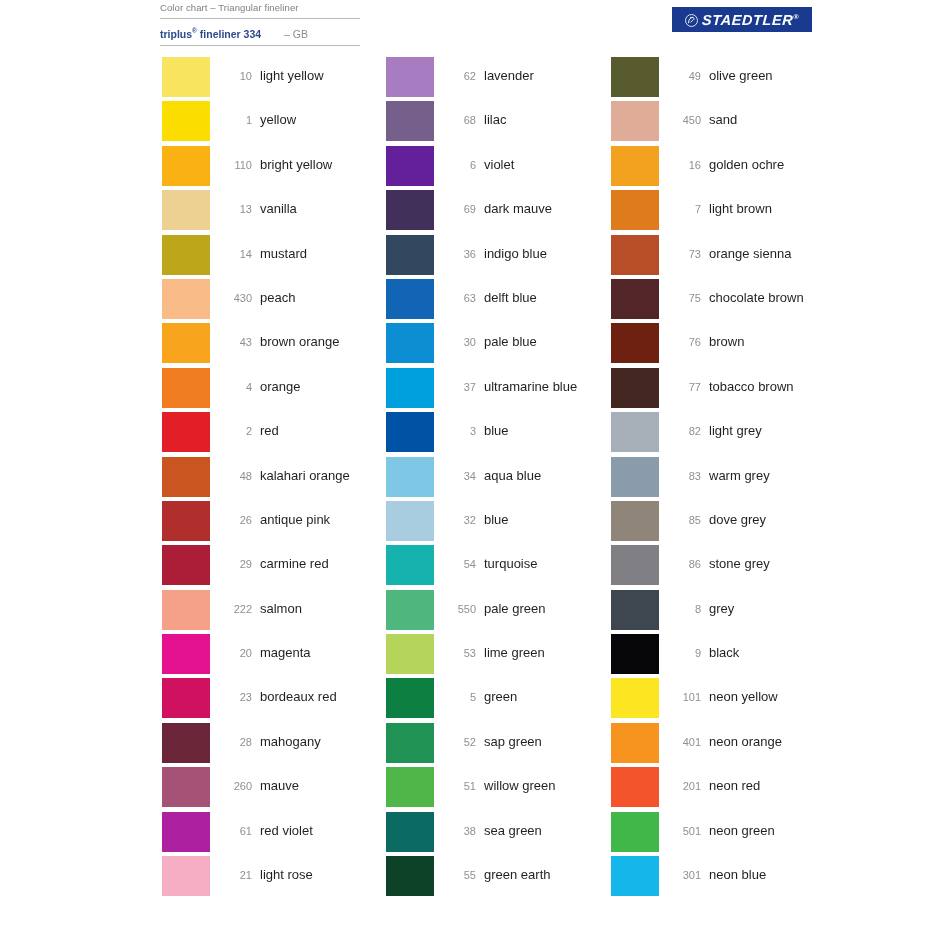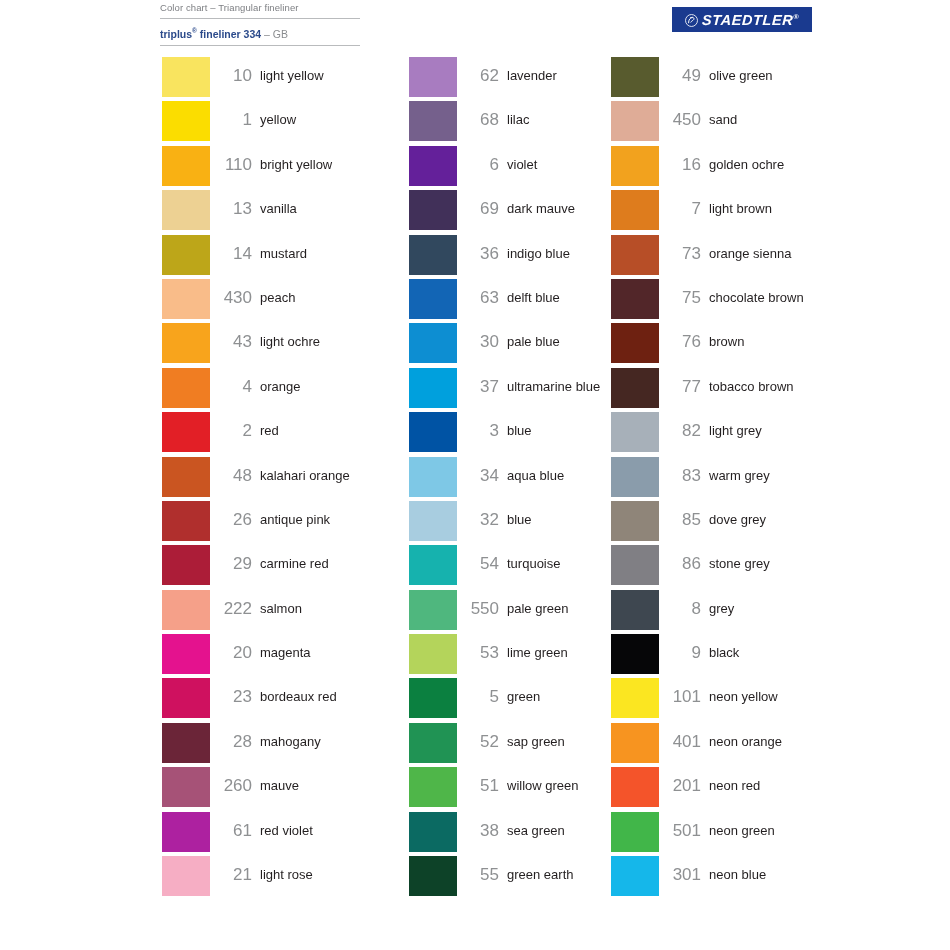--- a/index.html
+++ b/index.html
@@ -51,20 +51,21 @@
     line-height: 13px;
     font-weight: 600;
   }
   .hdr-line2 .sup {
     font-size: 6.5px;
     vertical-align: super;
   }
   .hdr-line2 .gb {
     color: #8a8c8f;
     font-weight: 400;
+    margin-left: 20px;
   }
 
   .logo {
     position: absolute;
     left: 672px;
     top: 7px;
     width: 140px;
     height: 25px;
     background: #1a3a8f;
     display: flex;
@@ -98,41 +99,41 @@
     position: absolute;
     top: 57px;
     left: 0;
     width: 950px;
   }
   .col {
     position: absolute;
     top: 0;
   }
   .col-1 { left: 162px; width: 230px; }
-  .col-2 { left: 386px; width: 230px; margin-left: 23px; }
+  .col-2 { left: 386px; width: 230px; }
   .col-3 { left: 611px; width: 250px; }
 
   .row {
     height: 44.4px;
     position: relative;
   }
   .swatch {
     position: absolute;
     left: 0;
     top: 0;
     width: 48px;
     height: 40px;
   }
   .code {
     position: absolute;
     left: 56px;
     top: 12px;
     width: 34px;
     text-align: right;
-    font-size: 17px;
+    font-size: 11px;
     color: #8e9092;
     line-height: 14px;
     white-space: nowrap;
   }
   .cname {
     position: absolute;
     left: 98px;
     top: 12px;
     font-size: 13px;
     color: #231f20;
@@ -193,21 +194,21 @@
         <div class="cname">mustard</div>
       </div>
       <div class="row">
         <div class="swatch" style="background: rgb(249, 188, 137);"></div>
         <div class="code">430</div>
         <div class="cname">peach</div>
       </div>
       <div class="row">
         <div class="swatch" style="background: rgb(248, 164, 28);"></div>
         <div class="code">43</div>
-        <div class="cname">light ochre</div>
+        <div class="cname">brown orange</div>
       </div>
       <div class="row">
         <div class="swatch" style="background: rgb(240, 125, 34);"></div>
         <div class="code">4</div>
         <div class="cname">orange</div>
       </div>
       <div class="row">
         <div class="swatch" style="background: rgb(226, 31, 38);"></div>
         <div class="code">2</div>
         <div class="cname">red</div>

